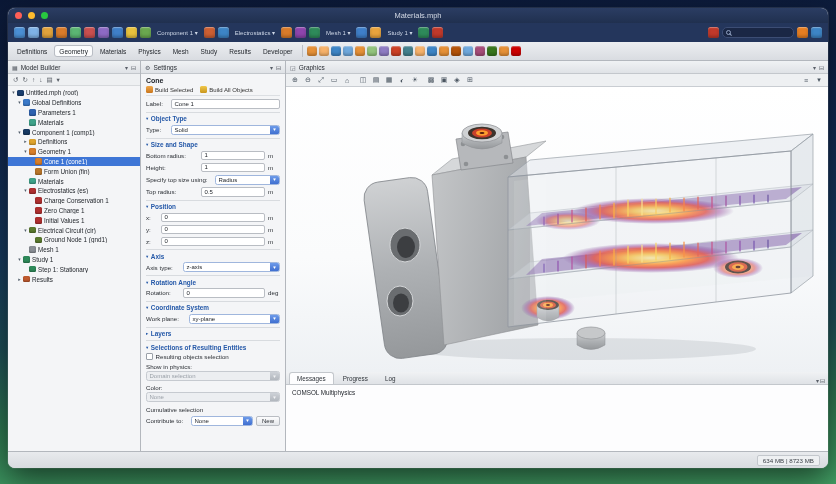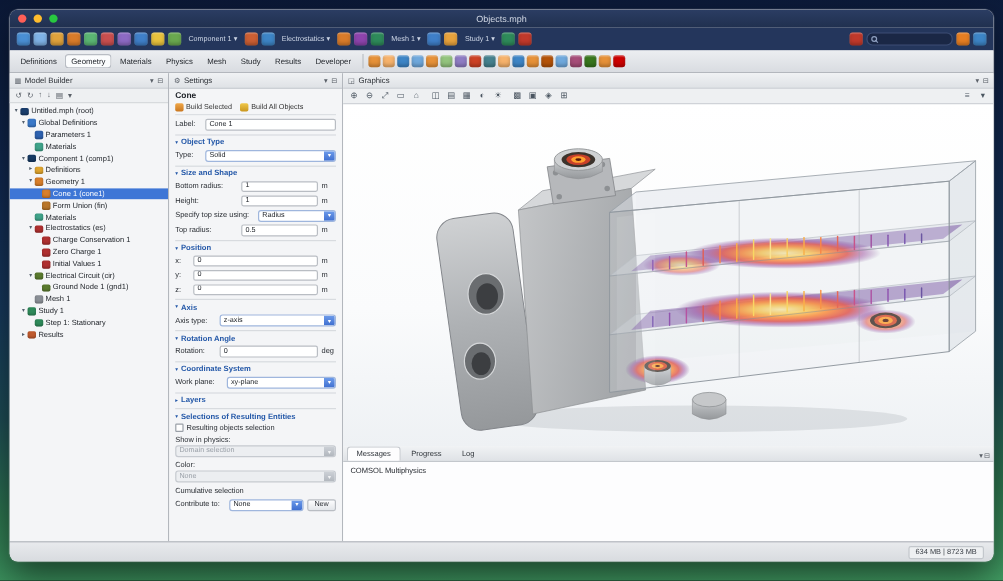--- a/index.html
+++ b/index.html
@@ -81,21 +81,21 @@
 </head>
 <body>
 
 <div id="desktop">
   <div id="window">
 
     <div class="titlebar">
       <span class="tl r"></span>
       <span class="tl y"></span>
       <span class="tl g"></span>
-      <span class="wtitle">Objects.mph</span>
+      <span class="wtitle">Materials.mph</span>
     </div>
 
     <div class="ribbon1">
       <span class="icon" style="background: rgb(74, 143, 212);"></span>
       <span class="icon" style="background: rgb(127, 178, 230);"></span>
       <span class="icon" style="background: rgb(224, 162, 60);"></span>
       <span class="icon" style="background: rgb(217, 123, 42);"></span>
       <span class="icon" style="background: rgb(91, 181, 115);"></span>
       <span class="icon" style="background: rgb(201, 79, 79);"></span>
       <span class="icon" style="background: rgb(141, 106, 196);"></span>

